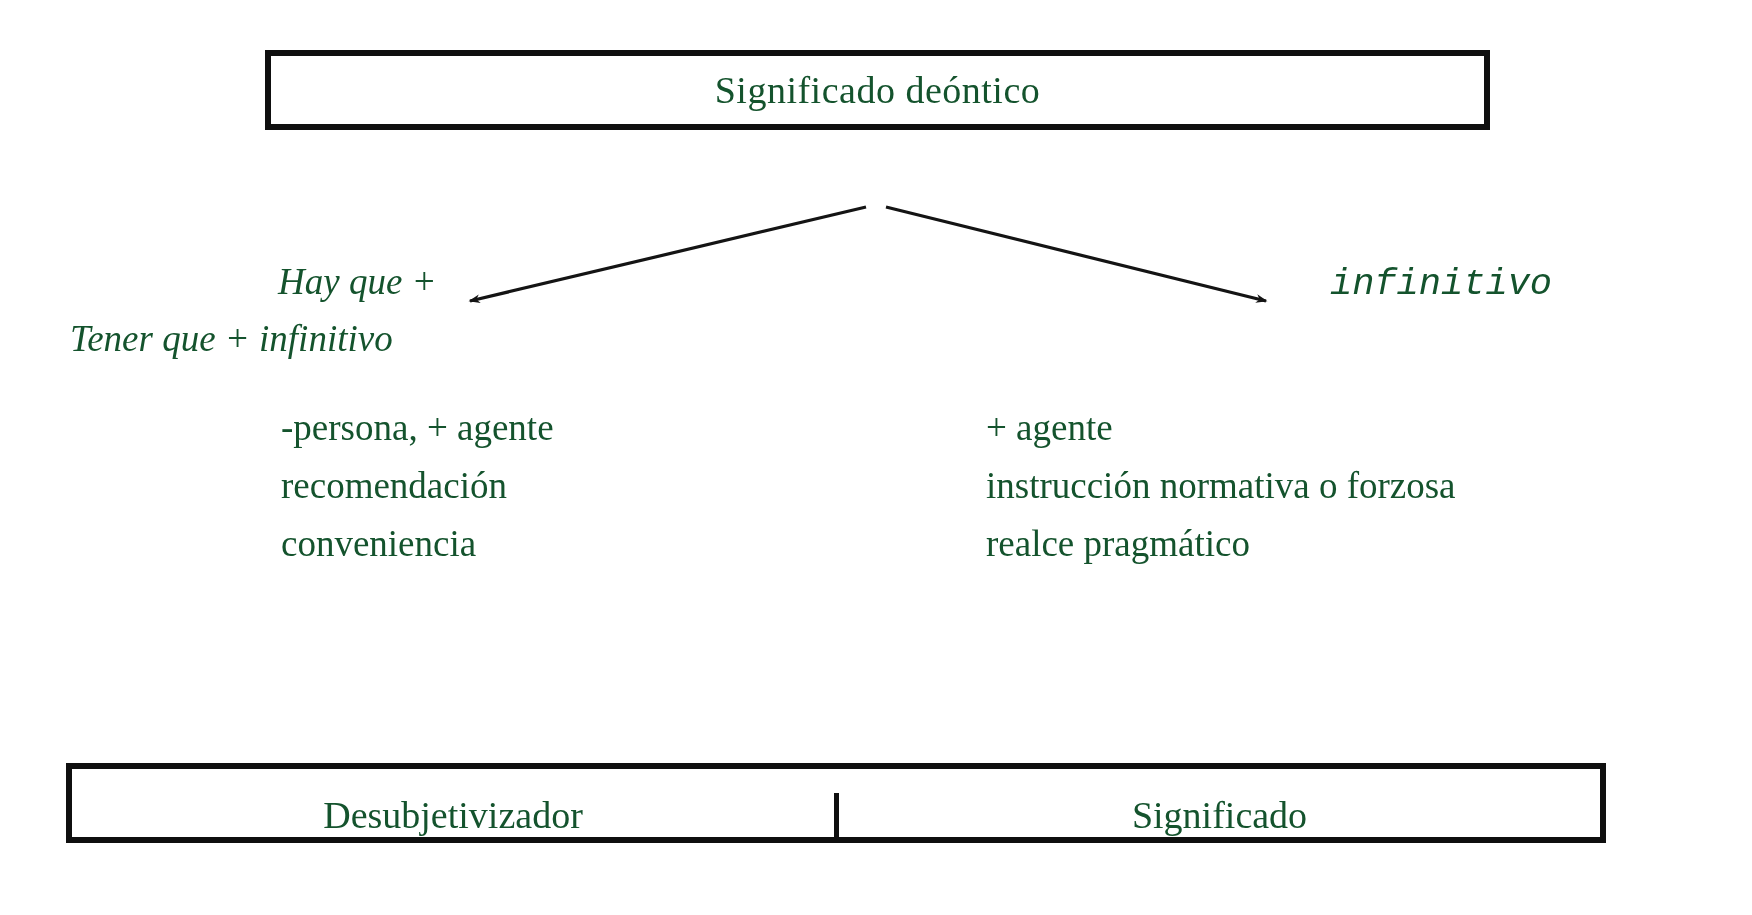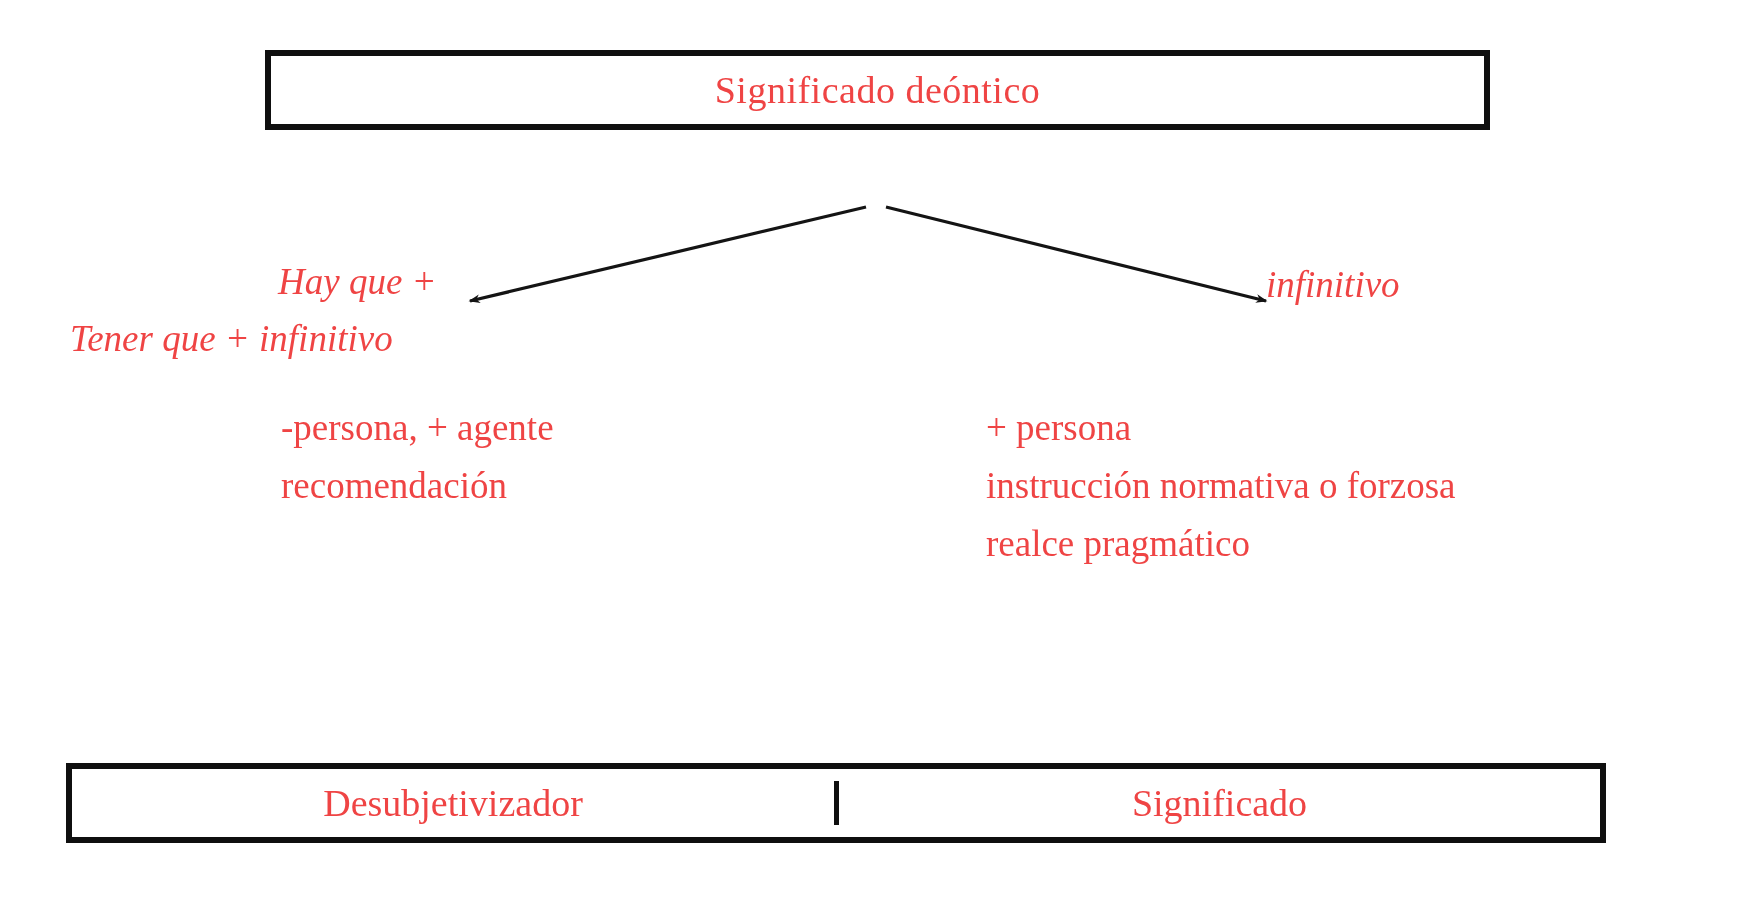--- a/index.html
+++ b/index.html
@@ -6,21 +6,21 @@
     margin: 0;
     padding: 0;
     background: #ffffff;
   }
   .canvas {
     position: relative;
     width: 1752px;
     height: 915px;
     background: #ffffff;
     font-family: "Liberation Serif", "DejaVu Serif", serif;
-    color: #ef4444;
+    color: #14532d;
     overflow: hidden;
   }
   .top-box {
     position: absolute;
     left: 265px;
     top: 50px;
     width: 1225px;
     height: 80px;
     border: 6px solid #0f0f0f;
     box-sizing: border-box;
@@ -43,40 +43,40 @@
   }
   .branch-label {
     position: absolute;
     font-style: italic;
     font-size: 37px;
     white-space: nowrap;
     margin-top: 20px;
   }
   .label-hayque   { left: 278px;  top: 240px; }
   .label-tenerque { left: 70px;   top: 297px; }
-  .label-inf      { left: 1266px; top: 243px; }
+  .label-inf      { left: 1330px; top: 243px; font-family: Liberation Mono, monospace; }
   .feature-list {
     position: absolute;
     top: 399px;
     font-size: 37px;
     line-height: 58px;
     white-space: nowrap;
   }
   .feature-list.left-list  { left: 281px; }
   .feature-list.right-list { left: 986px; }
   .bottom-table {
     position: absolute;
     left: 66px;
     top: 763px;
     width: 1540px;
     height: 80px;
     border: 6px solid #0f0f0f;
     box-sizing: border-box;
     display: flex;
-    align-items: center;
+    align-items: flex-end;
   }
   .bottom-cell {
     display: flex;
     align-items: center;
     justify-content: center;
     font-size: 38px;
     white-space: nowrap;
   }
   .cell-left {
     width: 50.2%;
@@ -107,24 +107,25 @@
   </svg>
 
   <div class="branch-label label-hayque">Hay que +</div>
   <div class="branch-label label-tenerque">Tener que + infinitivo</div>
 
   <div class="branch-label label-inf">infinitivo</div>
 
   <div class="feature-list left-list">
     <div>-persona, + agente</div>
     <div>recomendación</div>
+    <div>conveniencia</div>
   </div>
 
   <div class="feature-list right-list">
-    <div>+ persona</div>
+    <div>+ agente</div>
     <div>instrucción normativa o forzosa</div>
     <div>realce pragmático</div>
   </div>
 
   <div class="bottom-table">
     <div class="bottom-cell cell-left">Desubjetivizador</div>
     <div class="bottom-cell cell-right">Significado</div>
   </div>
 
 </div>

